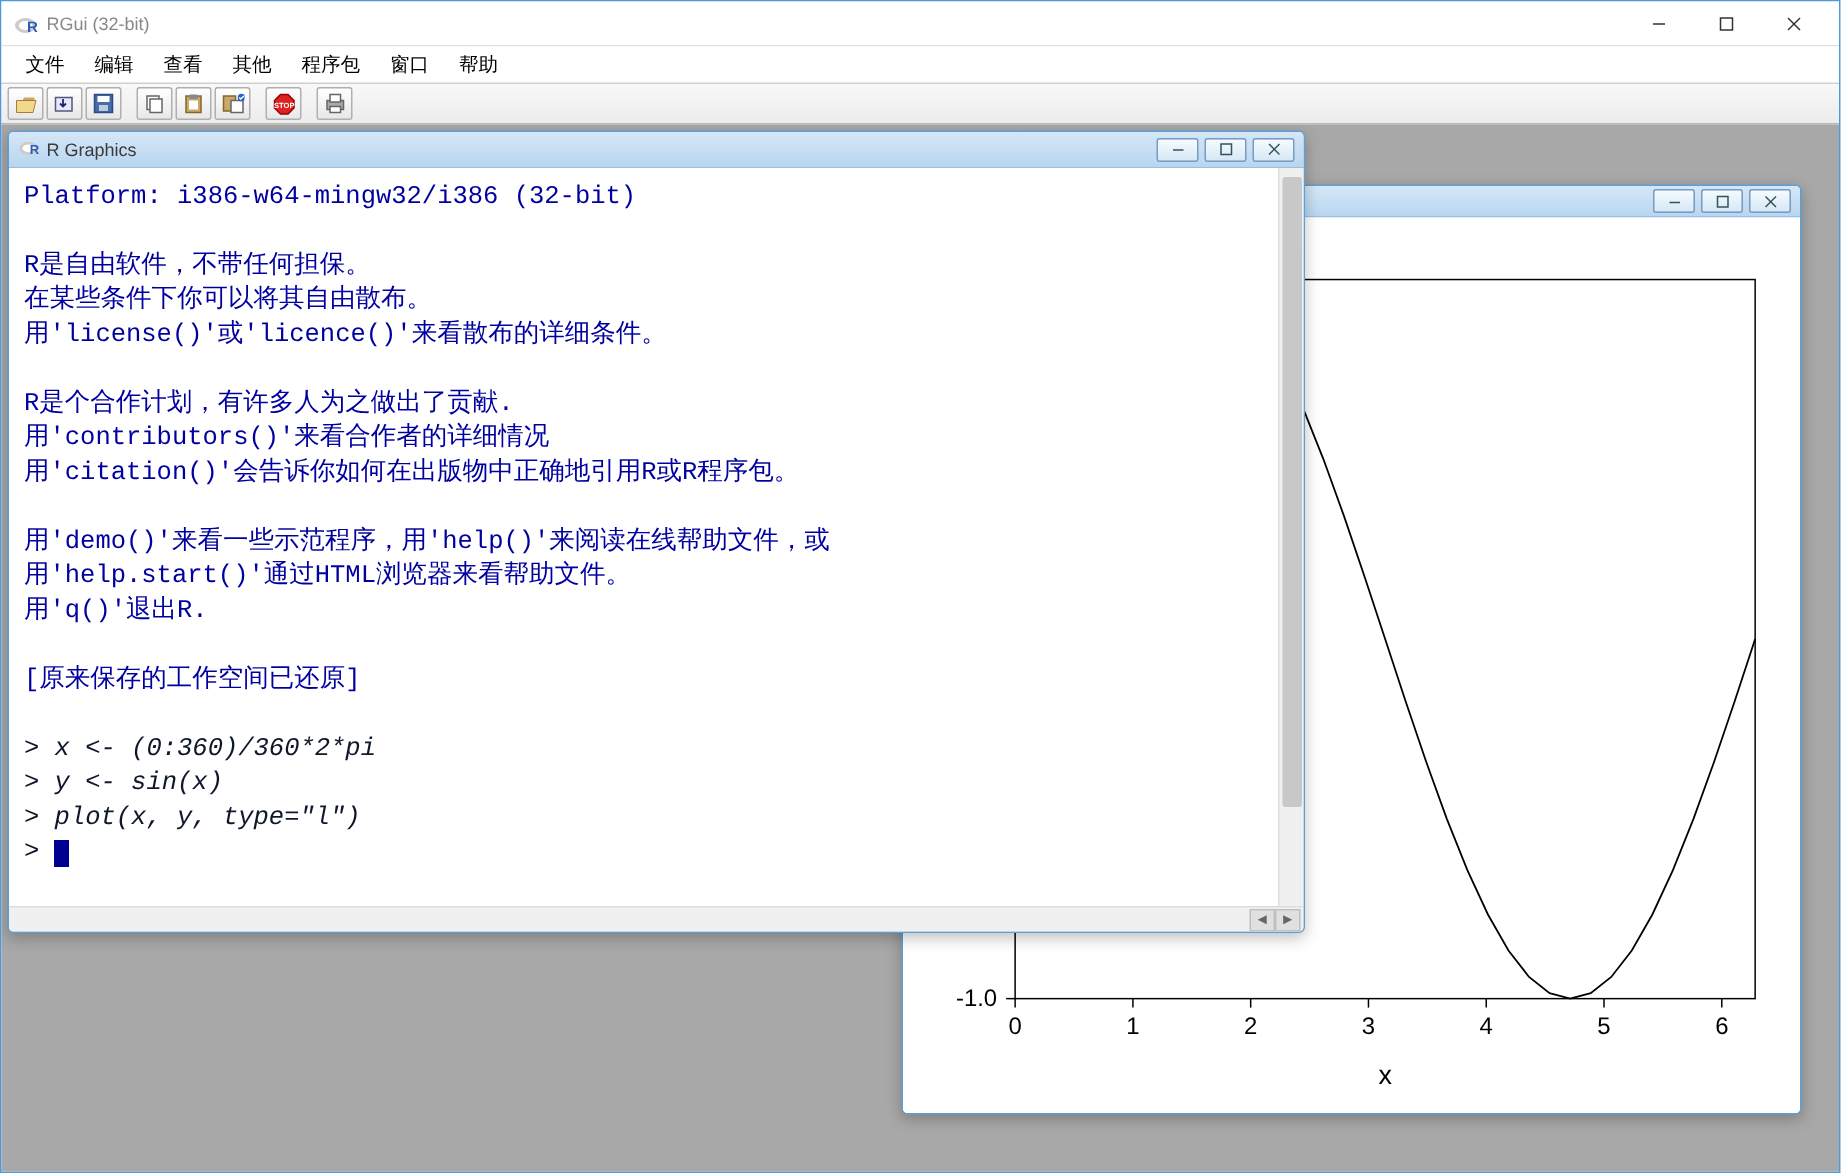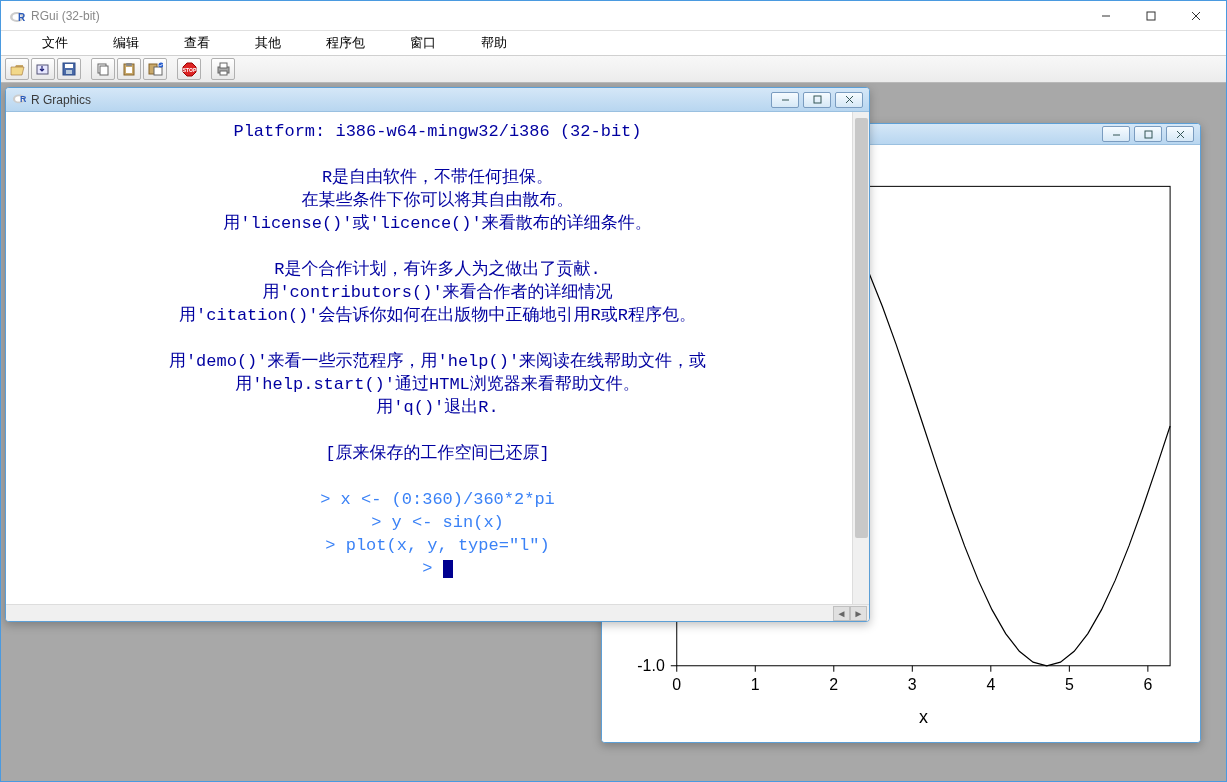--- a/index.html
+++ b/index.html
@@ -45,21 +45,21 @@
   }
   .menubar {
     height: 24px;
     background: #fff;
     display: flex; align-items: center;
     padding: 0 8px;
     gap: 4px;
     color: #000;
     font-size: 13px;
   }
-  .menubar .menu-item { padding: 2px 8px; cursor: pointer; margin-left: 25px; }
+  .menubar .menu-item { padding: 2px 8px; cursor: pointer; }
   .toolbar {
     height: 28px;
     background: linear-gradient(#f8f8f8,#ececec);
     border-top: 1px solid #d0d0d0;
     border-bottom: 1px solid #b8b8b8;
     display: flex; align-items: center;
     padding: 2px 4px;
     gap: 2px;
   }
   .tbtn {
@@ -118,23 +118,22 @@
     background: #fff;
     position: relative;
   }
   .console-pre {
     font-family: "Courier New", monospace;
     font-size: 17px;
     line-height: 23px;
     padding: 8px 10px 6px 10px;
     white-space: pre;
     color: #0000a0;
-    text-align: center;
-  }
-  .console-pre .cmd { color: #3b82f6; }
+  }
+  .console-pre .cmd { color: #0f172a; font-style: italic; }
   .cursor {
     display: inline-block;
     width: 10px; height: 18px;
     background: #000090;
     vertical-align: text-bottom;
   }
   .hscroll {
     height: 17px;
     background: #f0f0f0;
     border-top: 1px solid #ddd;

